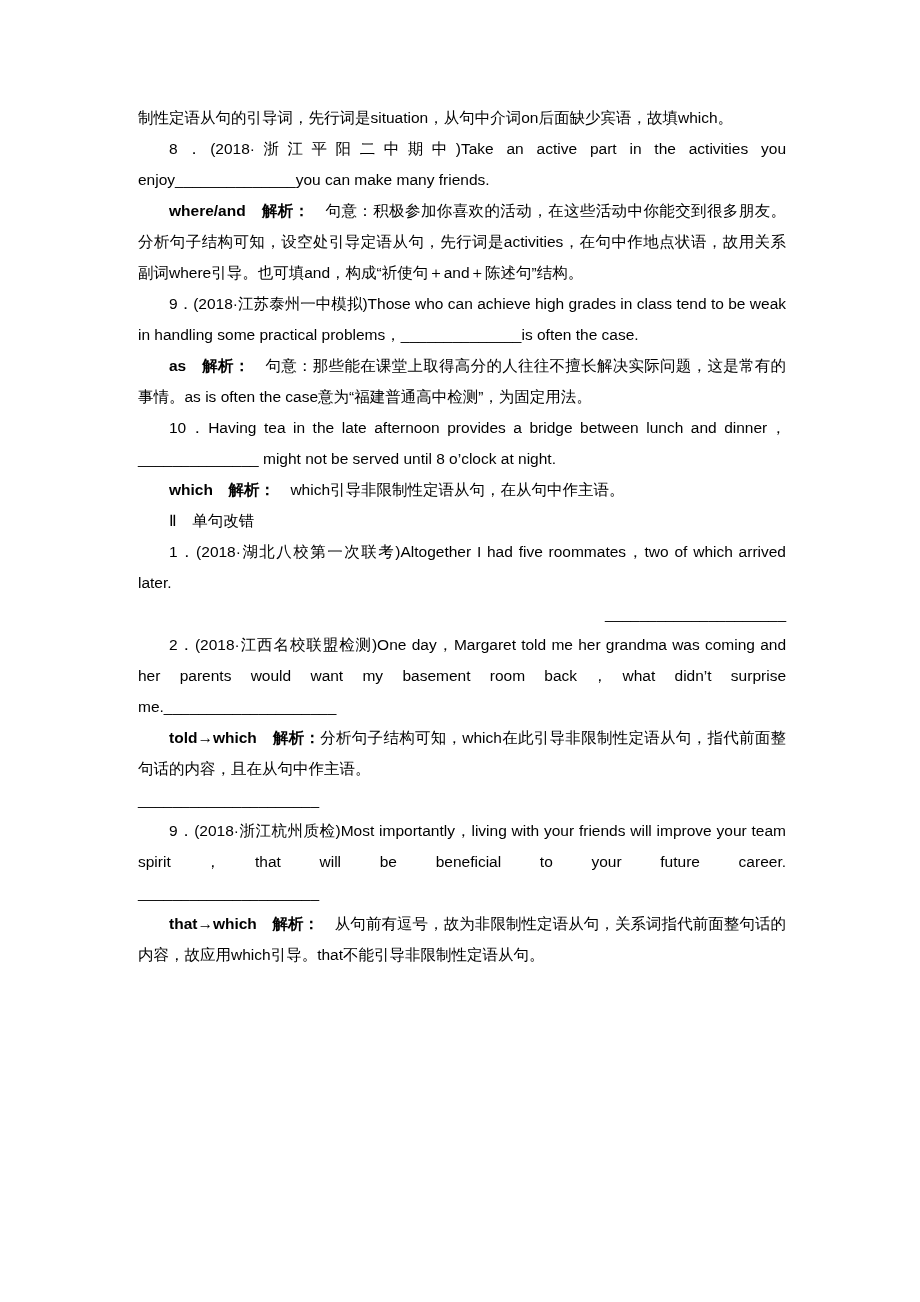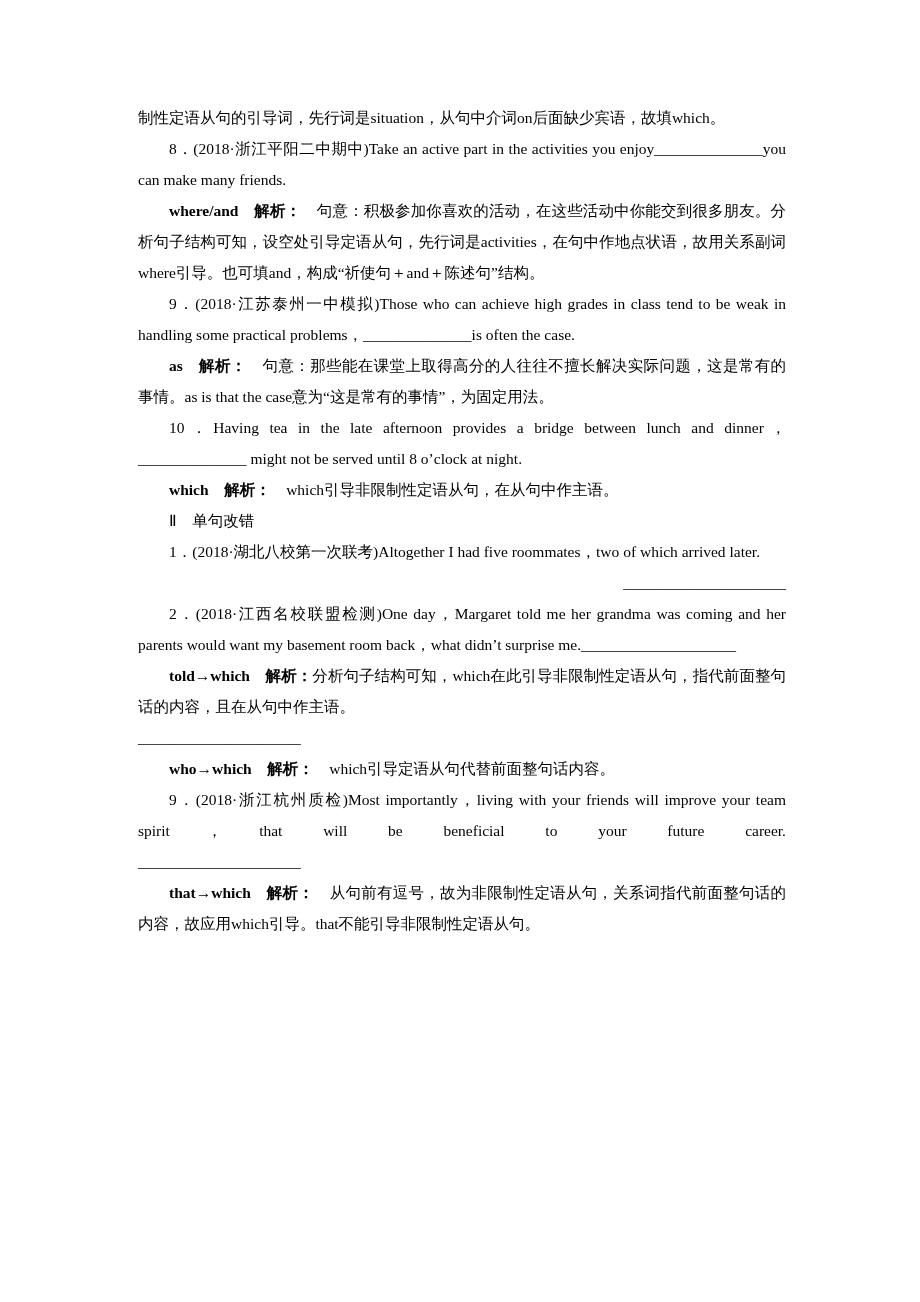--- a/index.html
+++ b/index.html
@@ -10,21 +10,21 @@
   body {
     width: 920px;
     height: 1302px;
     overflow: hidden;
   }
   .doc {
     box-sizing: border-box;
     width: 920px;
     min-height: 1302px;
     padding: 102px 134px 48px 138px;
-    font-family: Liberation Serif, serif;
+    font-family: Liberation Sans, sans-serif;
     font-size: 15.5px;
     line-height: 31px;
     color: #000000;
   }
   .doc p {
     margin: 0;
     text-align: justify;
     word-break: break-word;
   }
   .doc p.indent { text-indent: 2em; }
@@ -34,27 +34,26 @@
 </style>
 </head>
 <body>
 
 <div class="page">
   <div class="doc">
       <p><span>制性定语从句的引导词，先行词是situation，从句中介词on后面缺少宾语，故填which。</span></p>
       <p class="indent"><span>8．(2018·浙江平阳二中期中)Take an active part in the activities you enjoy______________you can make many friends.</span></p>
       <p class="indent"><span class="bold">where/and</span><span>　</span><span class="bold">解析：</span><span>　句意：积极参加你喜欢的活动，在这些活动中你能交到很多朋友。分析句子结构可知，设空处引导定语从句，先行词是activities，在句中作地点状语，故用关系副词where引导。也可填and，构成“祈使句＋and＋陈述句”结构。</span></p>
       <p class="indent"><span>9．(2018·江苏泰州一中模拟)Those who can achieve high grades in class tend to be weak in handling some practical problems，______________is often the case.</span></p>
-      <p class="indent"><span class="bold">as</span><span>　</span><span class="bold">解析：</span><span>　句意：那些能在课堂上取得高分的人往往不擅长解决实际问题，这是常有的事情。as is that the case意为“这是常有的事情”，为固定用法。</span></p>
+      <p class="indent"><span class="bold">as</span><span>　</span><span class="bold">解析：</span><span>　句意：那些能在课堂上取得高分的人往往不擅长解决实际问题，这是常有的事情。as is often the case意为“福建普通高中检测”，为固定用法。</span></p>
       <p class="indent"><span>10．Having tea in the late afternoon provides a bridge between lunch and dinner，______________ might not be served until 8 o’clock at night.</span></p>
       <p class="indent"><span class="bold">which</span><span>　</span><span class="bold">解析：</span><span>　which引导非限制性定语从句，在从句中作主语。</span></p>
       <p class="indent"><span>Ⅱ　单句改错</span></p>
       <p class="indent"><span>1．(2018·湖北八校第一次联考)Altogether I had five roommates，two of which arrived later.</span></p>
       <p class="align-right"><span>_____________________</span></p>
       <p class="indent"><span>2．(2018·江西名校联盟检测)One day，Margaret told me her grandma was coming and her parents would want my basement room back，what didn’t surprise me.____________________</span></p>
       <p class="indent"><span class="bold">told→which</span><span>　</span><span class="bold">解析：</span><span>分析句子结构可知，which在此引导非限制性定语从句，指代前面整句话的内容，且在从句中作主语。</span></p>
       <p><span>_____________________</span></p>
-      <p class="indent"><span class="bold">who→which</span><span>　</span><span class="bold">解析：</span><span>　which引导定语从句代替前面整句话内容。</span></p>
       <p class="indent justify-last"><span>9．(2018·浙江杭州质检)Most importantly，living with your friends will improve your team spirit，that will be beneficial to your future career.</span></p>
       <p><span>_____________________</span></p>
       <p class="indent"><span class="bold">that→which</span><span>　</span><span class="bold">解析：</span><span>　从句前有逗号，故为非限制性定语从句，关系词指代前面整句话的内容，故应用which引导。that不能引导非限制性定语从句。</span></p>
     </div>
 </div>
 
 </body></html>

